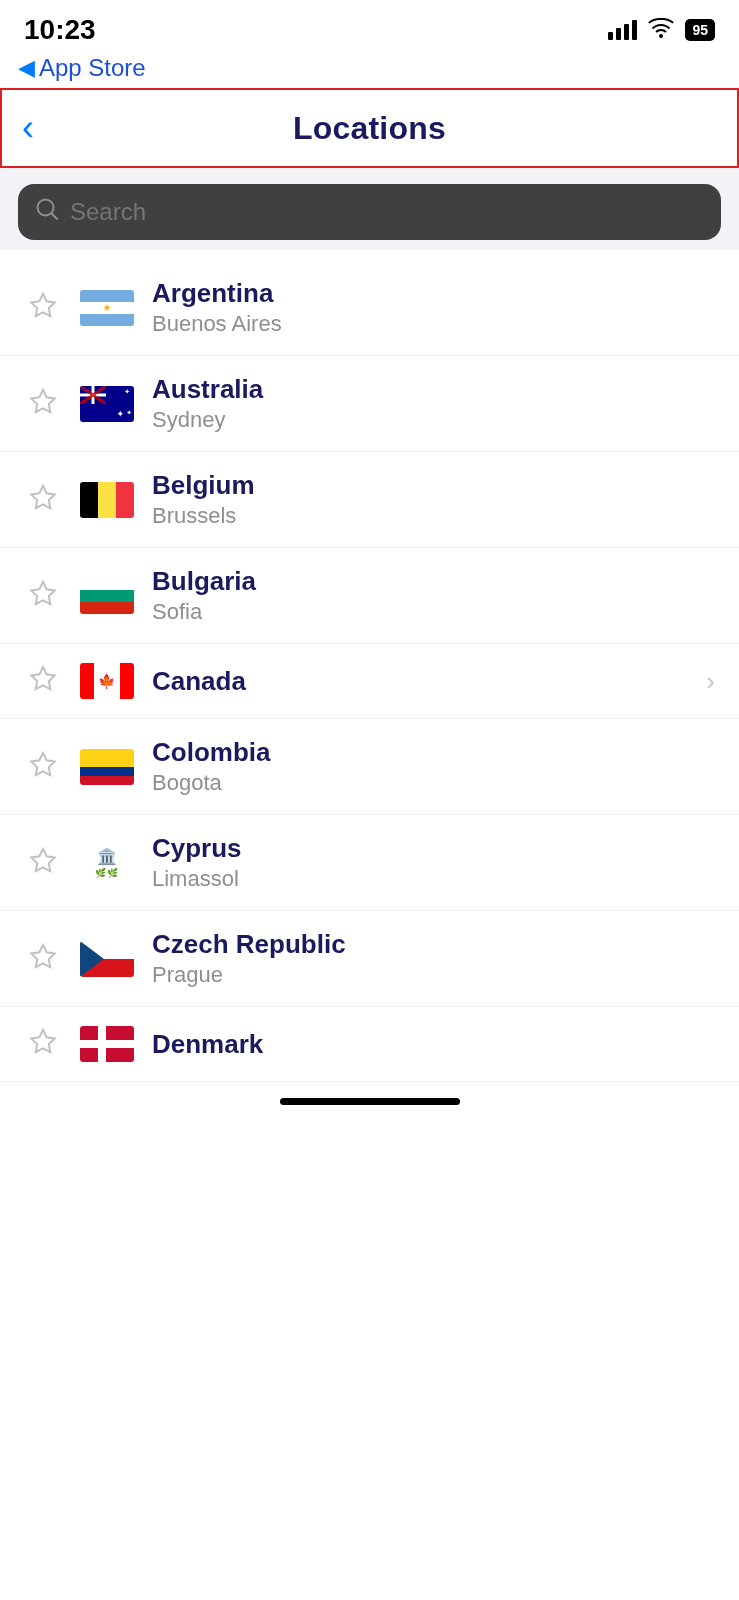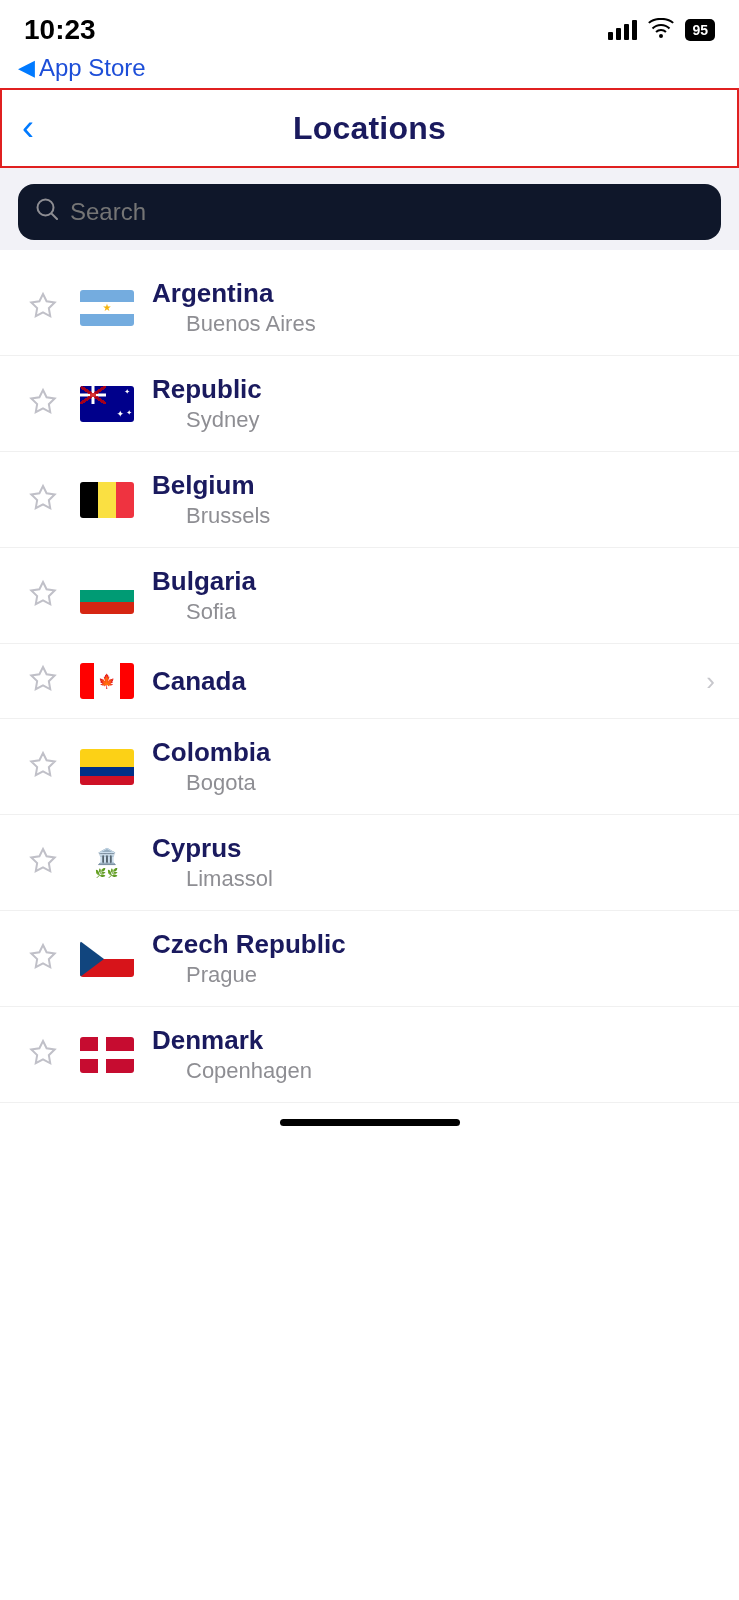--- a/index.html
+++ b/index.html
@@ -85,21 +85,21 @@
     }
 
     
     .search-container {
       padding: 16px 18px 10px 18px;
       background: #f2f2f7;
     }
     .search-bar {
       display: flex;
       align-items: center;
-      background: #0f172a;
+      background: #404040;
       border-radius: 16px;
       padding: 14px 18px;
       gap: 12px;
     }
     .search-icon-wrap {
       color: #8e8e93;
       font-size: 22px;
     }
     .search-input {
       border: none;
@@ -148,21 +148,20 @@
     }
     .country-name {
       font-size: 26px;
       font-weight: 600;
       color: #1a1a5e;
     }
     .country-city {
       font-size: 22px;
       color: #8e8e93;
       margin-top: 2px;
-      margin-left: 34px;
     }
     .chevron-right {
       color: #c7c7cc;
       font-size: 26px;
       font-weight: 400;
     }
 
     
     .home-indicator {
       display: flex;
@@ -257,21 +256,21 @@
         <div style="position:absolute; top:50%; left:0; width:100%; height:3px; background:#fff; transform:translateY(-50%);"></div>
         <div style="position:absolute; top:0; left:50%; width:3px; height:100%; background:#fff; transform:translateX(-50%);"></div>
         <div style="position:absolute; top:0; left:0; width:100%; height:100%; background:linear-gradient(to bottom right, transparent 45%, #CC0000 45%, #CC0000 55%, transparent 55%), linear-gradient(to top right, transparent 45%, #CC0000 45%, #CC0000 55%, transparent 55%); opacity:0.8;"></div>
       </div>
 
       <div style="position:absolute; right:4px; top:2px; color:#fff; font-size:7px;">✦</div>
       <div style="position:absolute; right:10px; bottom:3px; color:#fff; font-size:9px;">✦</div>
       <div style="position:absolute; right:2px; bottom:5px; color:#fff; font-size:7px;">✦</div>
     </div>
     <div class="country-info">
-      <div class="country-name">Republic</div>
+      <div class="country-name">Australia</div>
       <div class="country-city">Sydney</div>
     </div>
   </div>
 
 
 
   <div class="location-item">
     <div class="star-icon">
       <svg viewBox="0 0 34 34" fill="none" xmlns="http://www.w3.org/2000/svg">
         <path d="M17 3l3.6 7.3 8.1 1.2-5.85 5.7 1.38 8.06L17 21.4l-7.23 3.8 1.38-8.06L5.3 11.5l8.1-1.2z" stroke="#c0c0c8" stroke-width="2" fill="none"></path>
@@ -381,21 +380,20 @@
         <path d="M17 3l3.6 7.3 8.1 1.2-5.85 5.7 1.38 8.06L17 21.4l-7.23 3.8 1.38-8.06L5.3 11.5l8.1-1.2z" stroke="#c0c0c8" stroke-width="2" fill="none"></path>
       </svg>
     </div>
     <div class="flag" style="background:#C60C30; position:relative;">
 
       <div style="position:absolute; top:0; left:18px; width:8px; height:36px; background:#fff;"></div>
       <div style="position:absolute; top:14px; left:0; width:54px; height:8px; background:#fff;"></div>
     </div>
     <div class="country-info">
       <div class="country-name">Denmark</div>
-      <div class="country-city">Copenhagen</div>
     </div>
   </div>
 
 </div>
 
 <div class="home-indicator">
   <div class="home-bar"></div>
 </div>
 
 </body></html>

